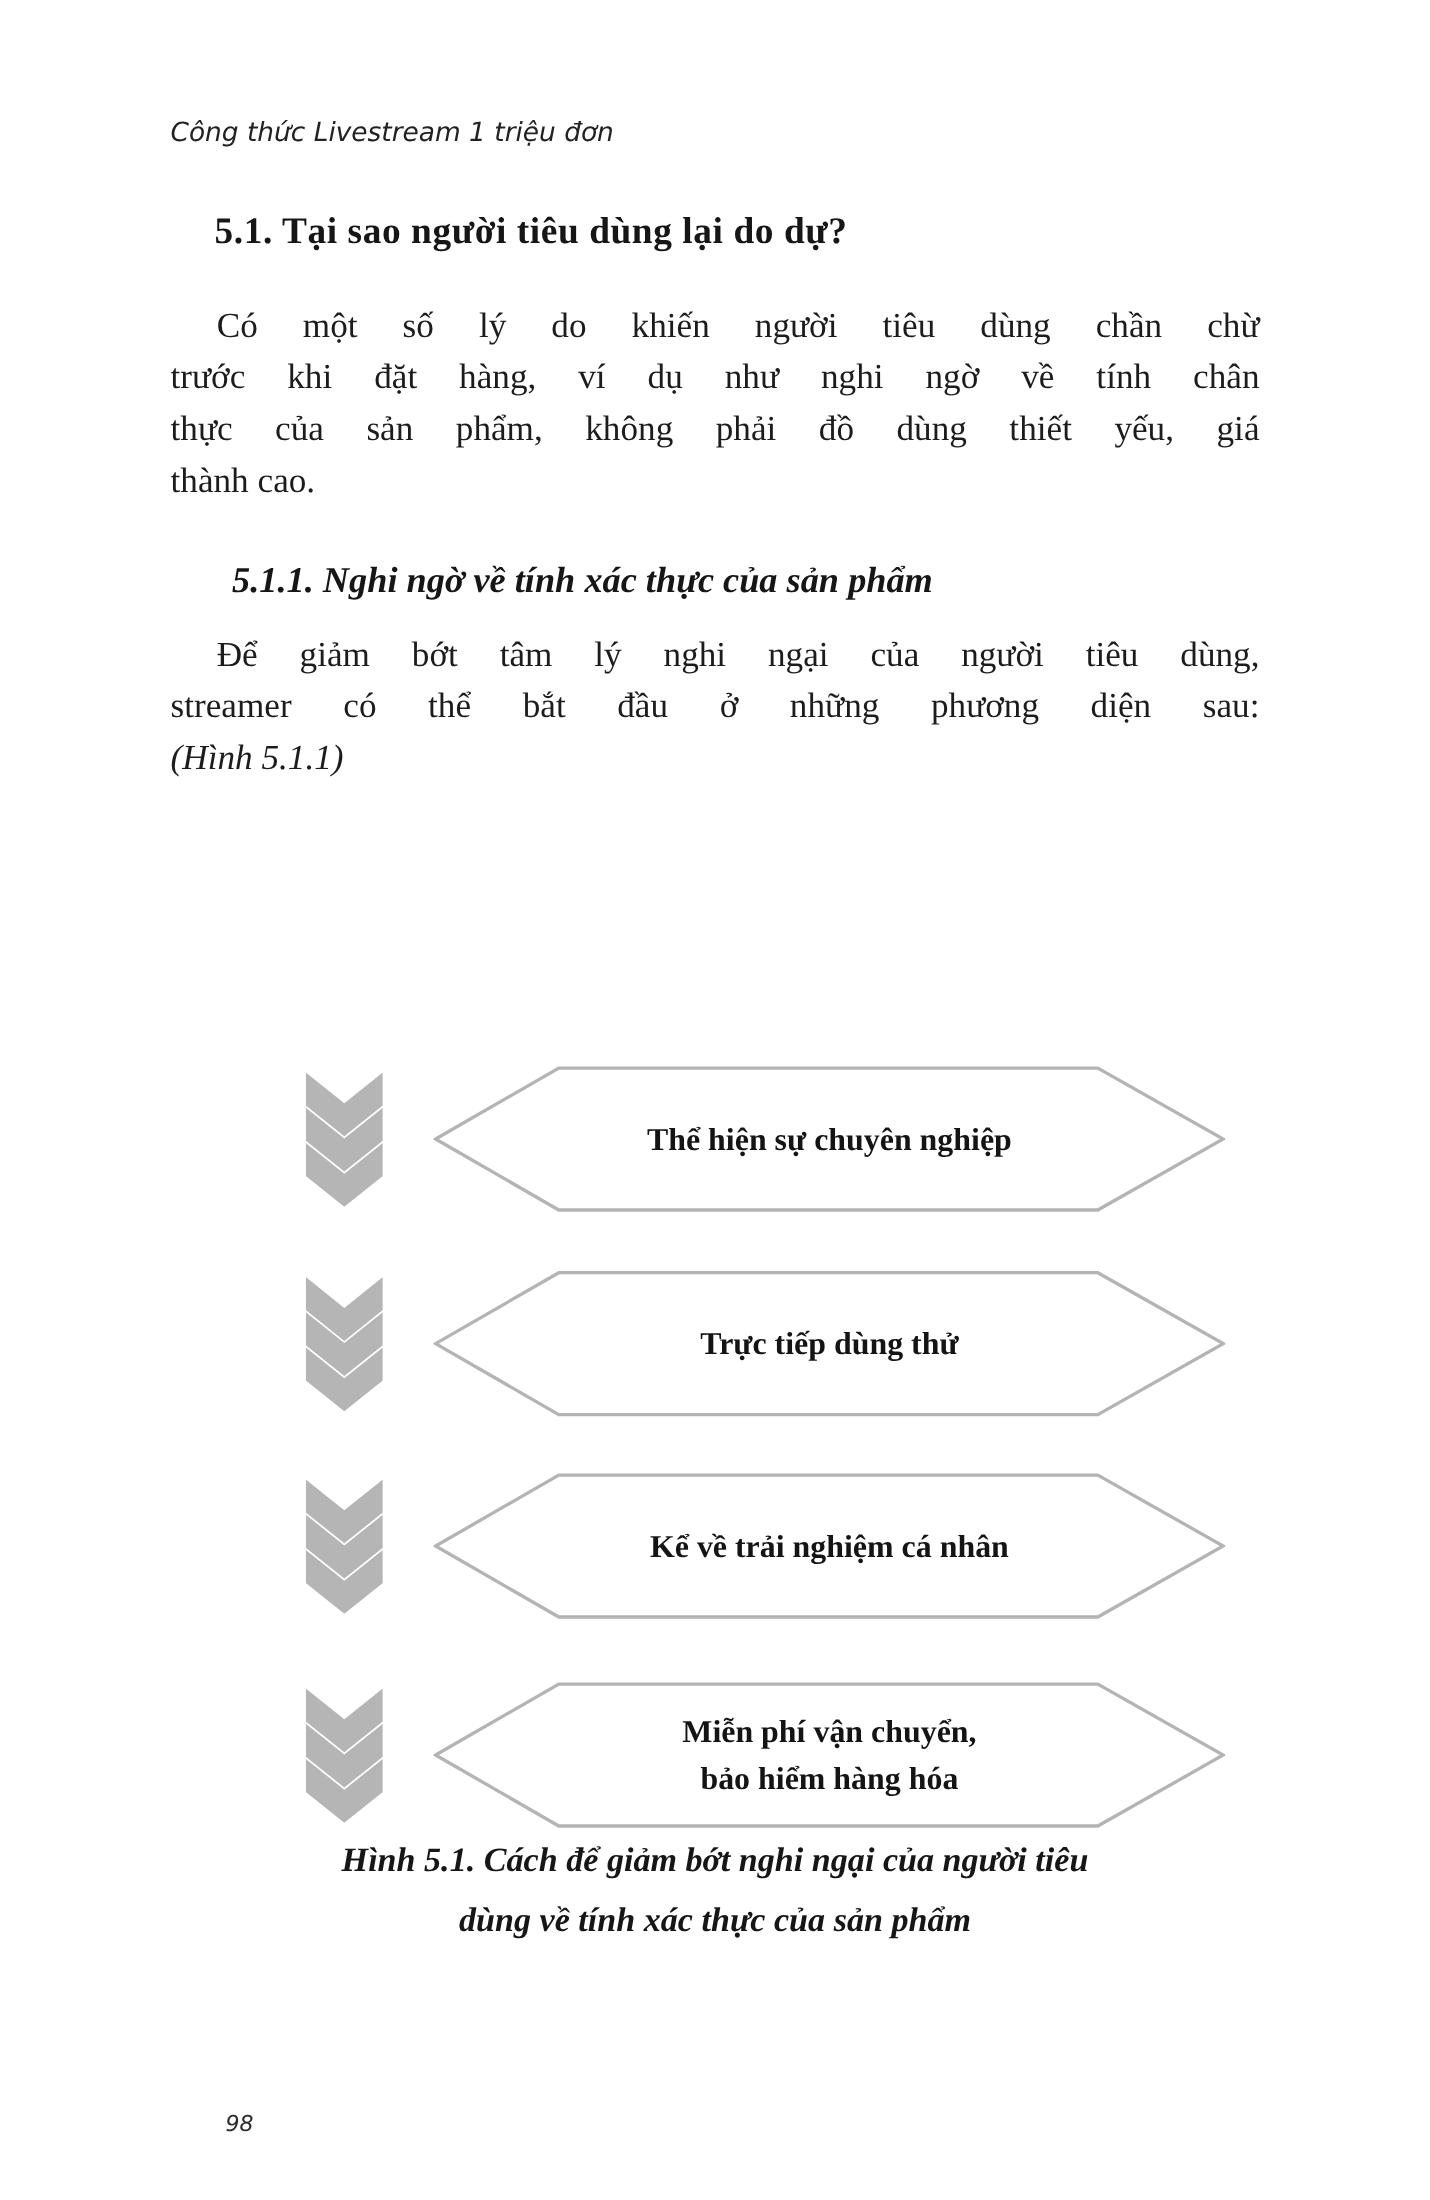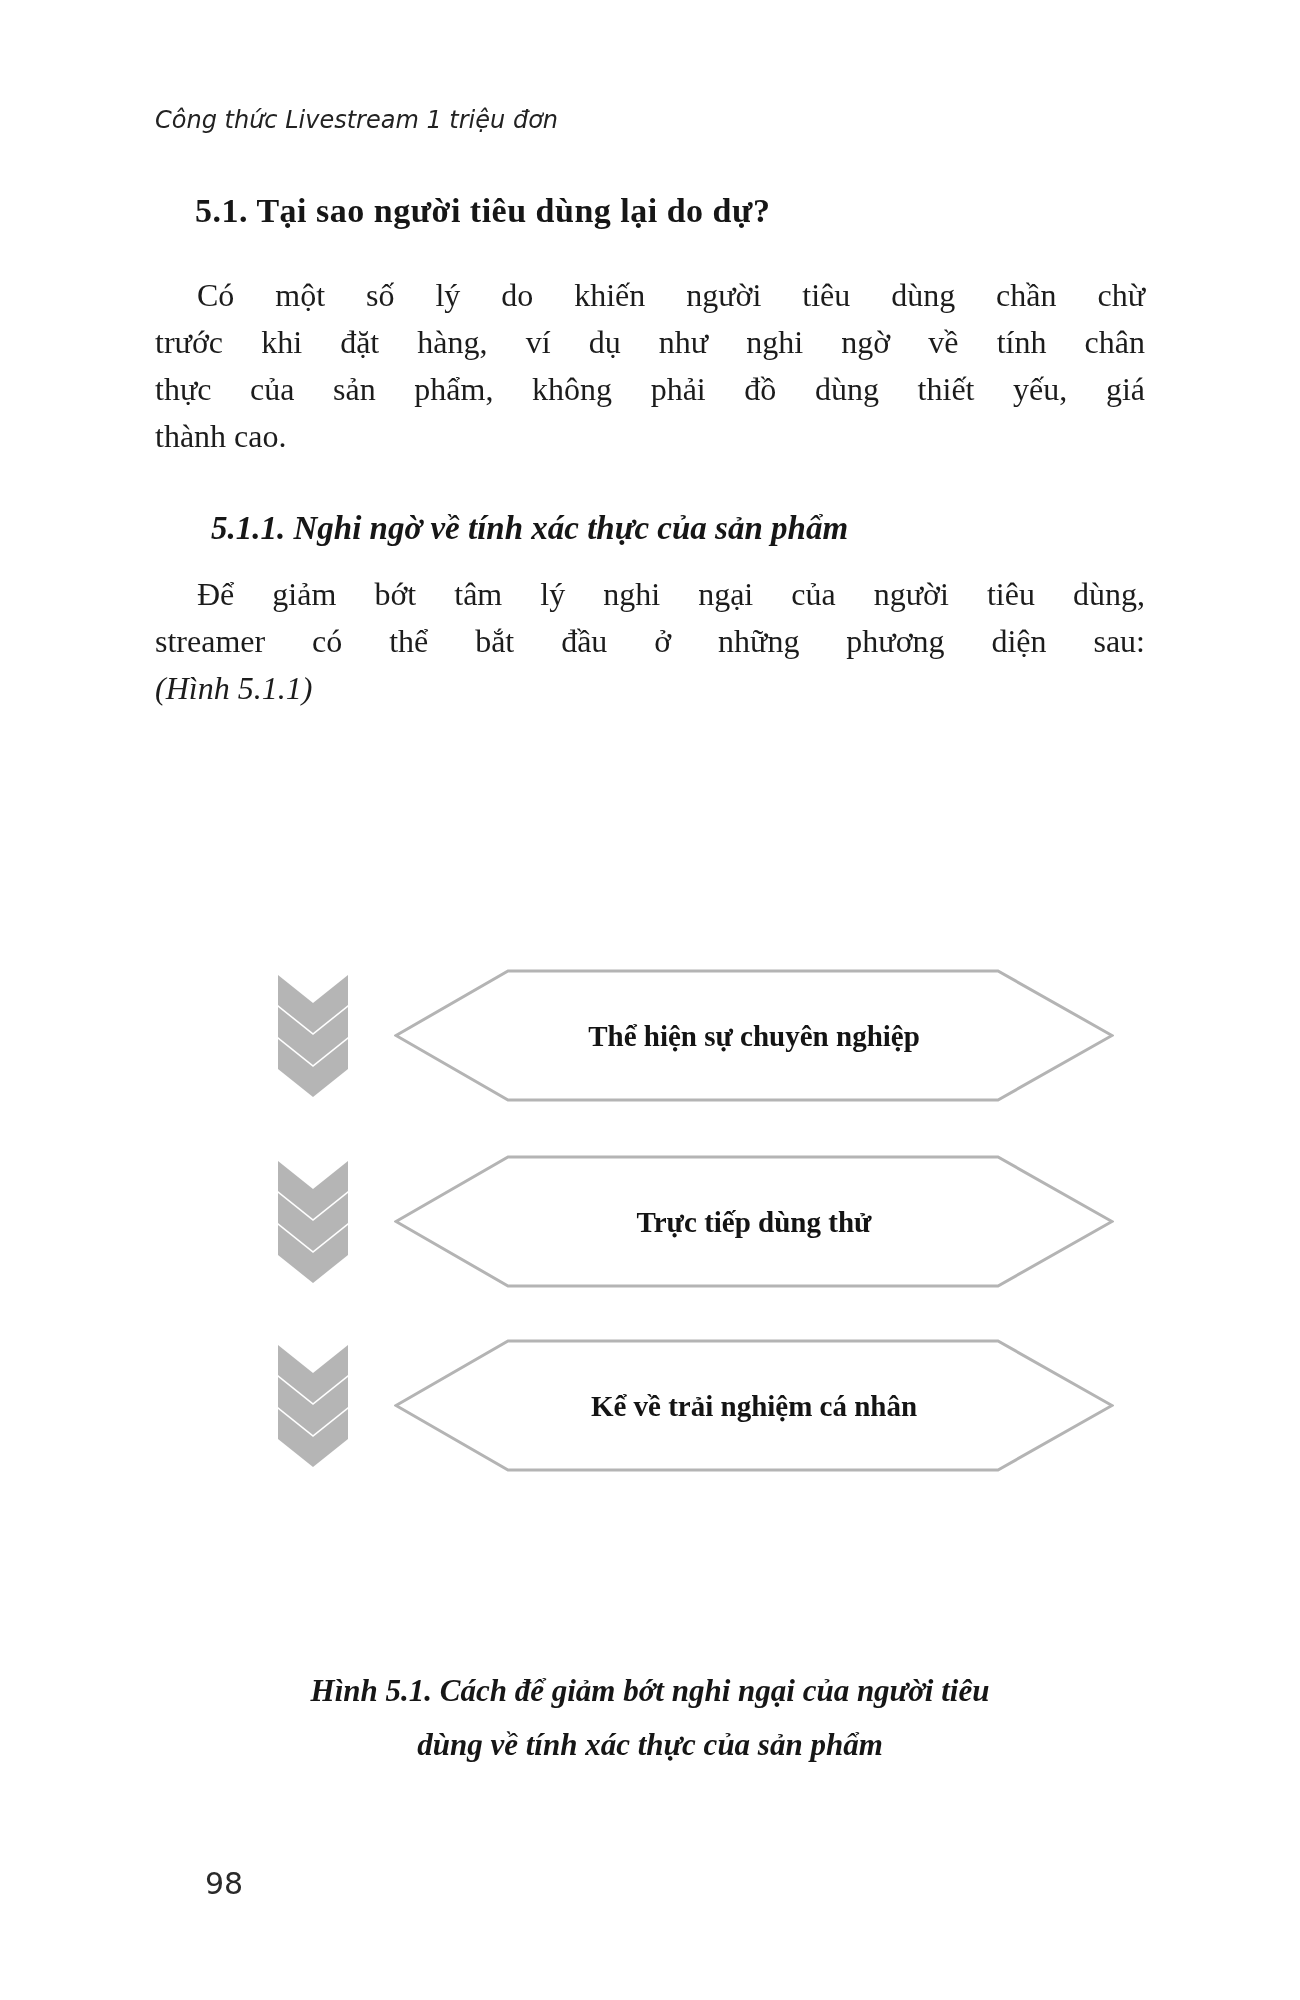--- a/index.html
+++ b/index.html
@@ -87,23 +87,24 @@
     width: 990px;
     text-align: center;
     font-size: 31px;
     font-weight: bold;
     font-style: italic;
     line-height: 54px;
     color: #161616;
   }
   .page-number {
     position: absolute;
-    left: 205px; top: 1866px;
+    left: 205px; top: 1918px;
     font-family: "DejaVu Sans", "Liberation Sans", sans-serif;
-    font-size: 30px;
+    font-style: italic;
+    font-size: 20px;
     color: #2a2a2a;
   }
 </style>
 </head>
 <body>
 
 <div class="page">
 
   <div class="running-head">Công thức Livestream 1 triệu đơn</div>
 
@@ -159,20 +160,34 @@
       <path d="M0,0 L35,28 L70,0 L70,30 L35,58 L0,30 Z" transform="translate(0,64)" fill="#b5b5b5"></path>
     </svg>
     <div class="hex-wrap">
       <svg class="hex-svg" width="720" height="135" viewBox="0 0 720 135">
         <polygon points="2,67.5 114,3 604,3 718,67.5 604,132 114,132" stroke-width="3" fill="#ffffff" stroke="#b4b4b4"></polygon>
       </svg>
       <div class="hex-label">Kể về trải nghiệm cá nhân</div>
     </div>
   </div>
 
+  <div class="diag-row" style="top:1528px">
+    <svg class="chevrons" width="70" height="122" viewBox="0 0 70 122">
+      <path d="M0,0 L35,28 L70,0 L70,30 L35,58 L0,30 Z" fill="#b5b5b5"></path>
+      <path d="M0,0 L35,28 L70,0 L70,30 L35,58 L0,30 Z" transform="translate(0,32)" fill="#b5b5b5"></path>
+      <path d="M0,0 L35,28 L70,0 L70,30 L35,58 L0,30 Z" transform="translate(0,64)" fill="#b5b5b5"></path>
+    </svg>
+    <div class="hex-wrap">
+      <svg class="hex-svg" width="720" height="135" viewBox="0 0 720 135">
+        <polygon points="2,67.5 114,3 604,3 718,67.5 604,132 114,132" stroke-width="3" fill="#ffffff" stroke="#b4b4b4"></polygon>
+      </svg>
+      <div class="hex-label">Miễn phí vận chuyển,
+bảo hiểm hàng hóa</div>
+    </div>
+  </div>
 
   <div class="caption">
     <div>Hình 5.1. Cách để giảm bớt nghi ngại của người tiêu</div>
     <div>dùng về tính xác thực của sản phẩm</div>
   </div>
 
   <div class="page-number">98</div>
 
 </div>
 

